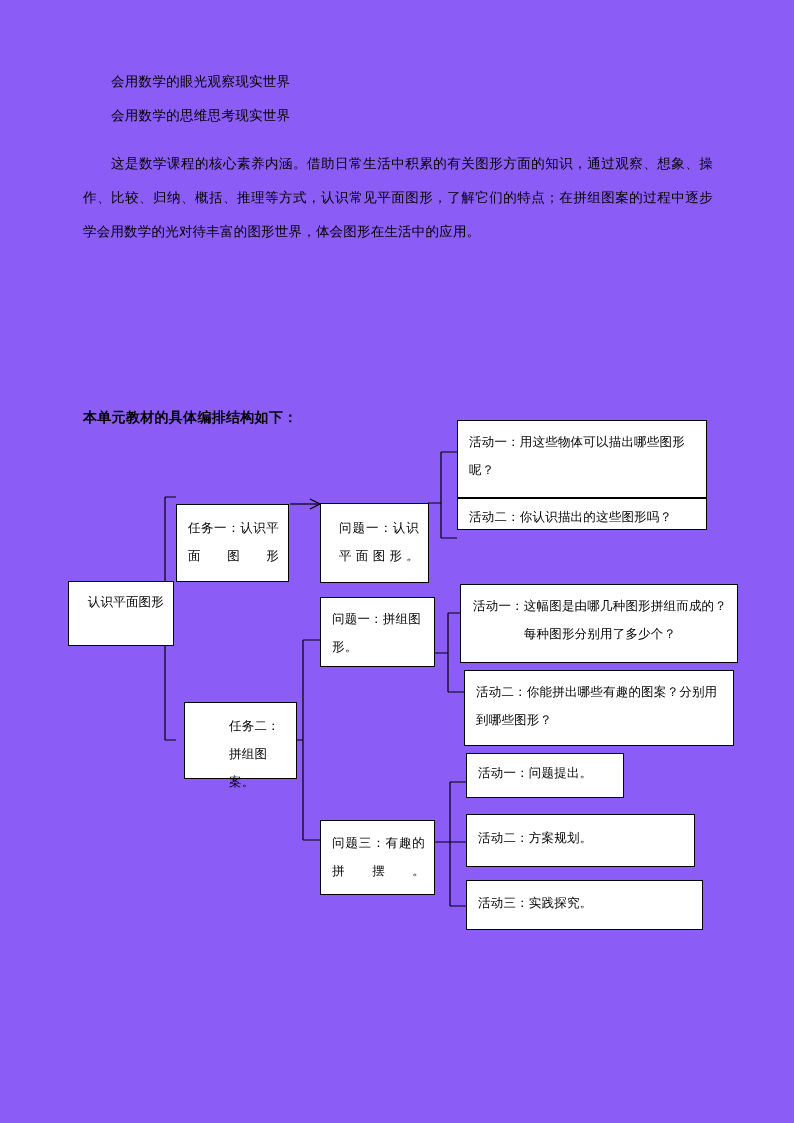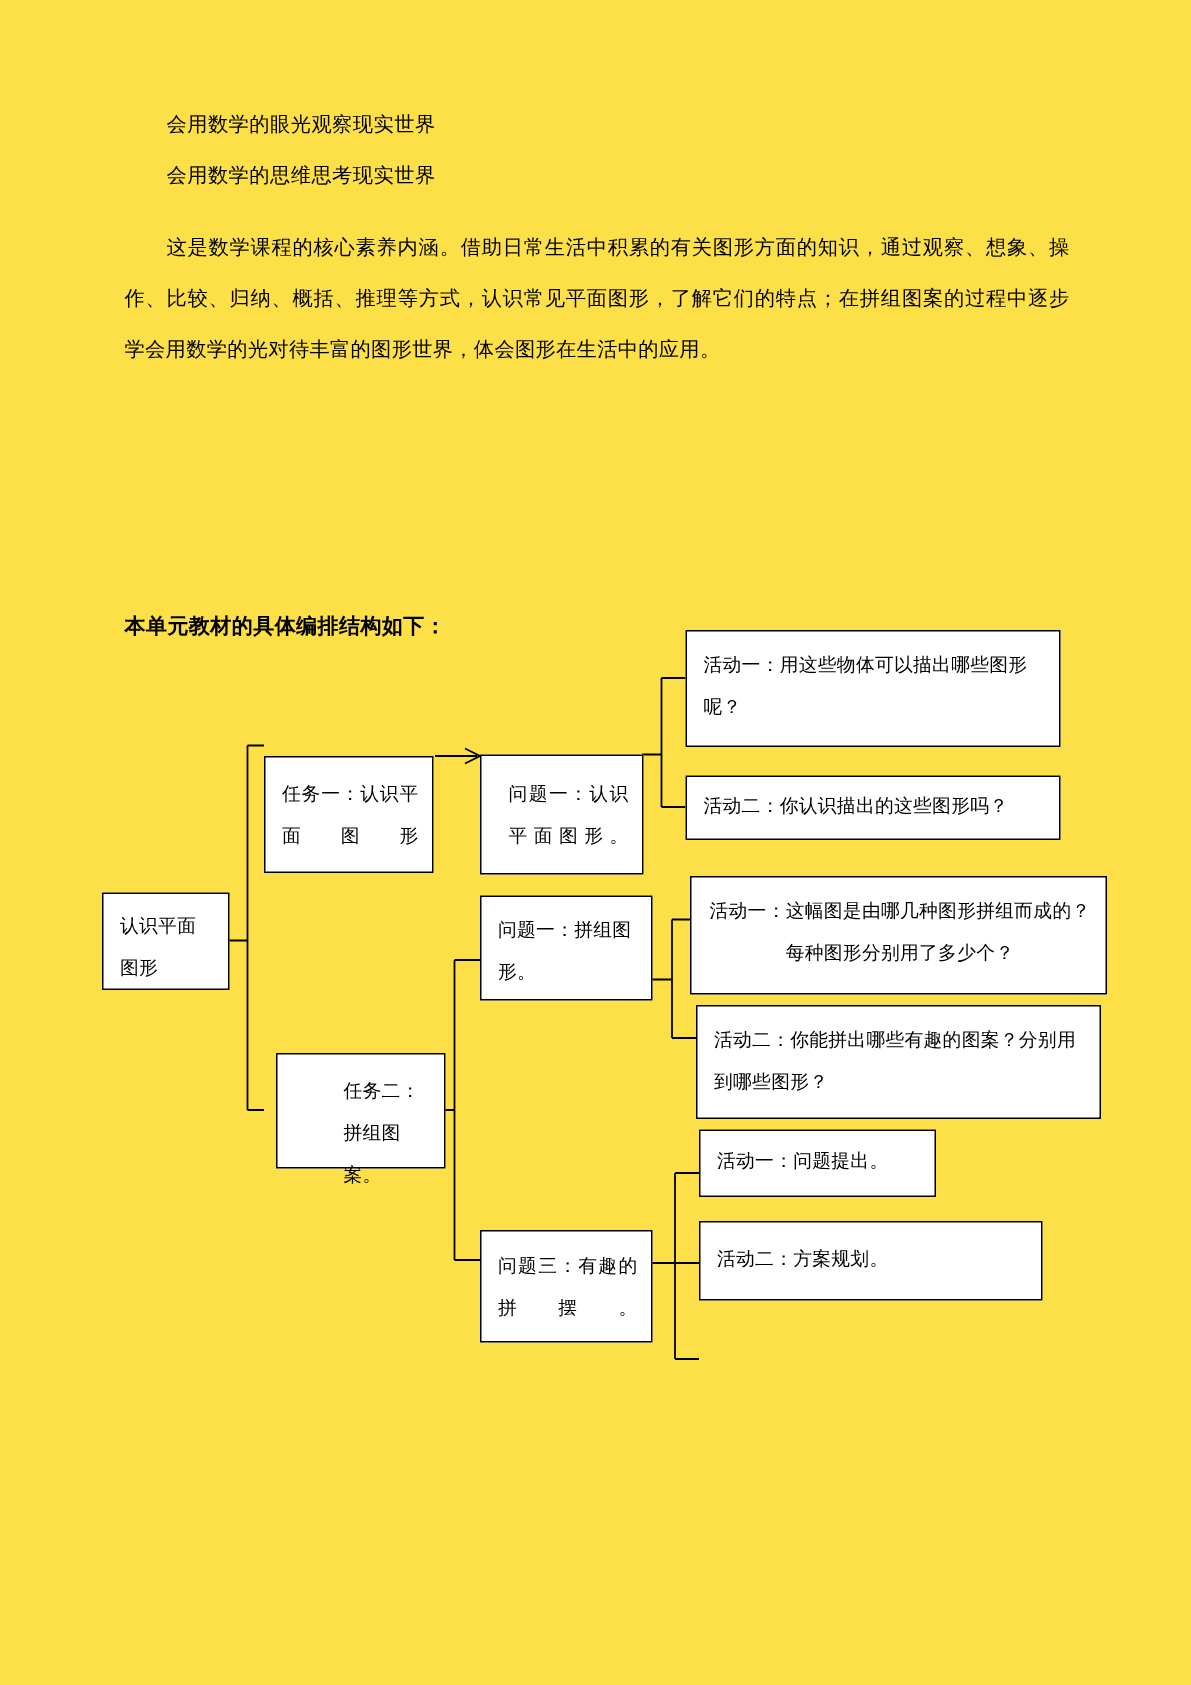--- a/index.html
+++ b/index.html
@@ -4,22 +4,22 @@
 <style>
   html, body {
     margin: 0;
     padding: 0;
     background: #ffffff;
   }
   .page {
     position: relative;
     width: 794px;
     height: 1123px;
-    background: #fde047;
-    font-family: Liberation Sans, sans-serif;
+    background: #8b5cf6;
+    font-family: Liberation Mono, monospace;
     color: #000000;
     overflow: hidden;
   }
 
   
   .prose {
     position: absolute;
     left: 83px;
     top: 66px;
     width: 630px;
@@ -125,21 +125,21 @@
         <path d="M434 653 H448 M448 613 V692 M448 613 H460 M448 692 H464" fill="none" stroke="#000" stroke-width="1.2"></path>
       </svg>
     </div>
 
     <div class="connector">
       <svg width="794" height="1123">
         <path d="M434 842 H450 M450 782 V906 M450 782 H466 M450 842 H466 M450 906 H466" fill="none" stroke="#000" stroke-width="1.2"></path>
       </svg>
     </div>
 
-    <div class="node" style="left:68px; top:595px; width:85px; height:65px;">
+    <div class="node" style="left:68px; top:581px; width:106px; height:65px;text-align:right;">
       <span>认识平面图形</span>
     </div>
 
     <div class="node spread" style="left:176px; top:464px; width:113px; height:78px; padding-top:10px;">
       <span>任务一：认识平面图形</span>
     </div>
 
     <div class="node" style="left:184px; top:702px; width:113px; height:77px; padding-top:10px;padding-left:44px;">
       <span>任务二：拼组图案。</span>
     </div>
@@ -153,35 +153,38 @@
     </div>
 
     <div class="node" style="left:457px; top:420px; width:250px; height:78px; padding-top:8px;">
       <span>活动一：用这些物体可以描出哪些图形呢？</span>
     </div>
 
     <div class="node spread" style="left:320px; top:780px; width:115px; height:75px; padding-top:9px;">
       <span>问题三：有趣的拼摆。</span>
     </div>
 
-    <div class="node" style="left:457px; top:517px; width:250px; height:43px; padding-top:5px;">
+    <div class="node" style="left:457px; top:498px; width:250px; height:32px; padding-top:5px;">
       <span>活动二：你认识描出的这些图形吗？</span>
     </div>
 
     <div class="node" style="left:460px; top:584px; width:278px; height:79px; padding-top:8px;text-align:center;">
       <span>活动一：这幅图是由哪几种图形拼组而成的？每种图形分别用了多少个？</span>
     </div>
 
     <div class="node" style="left:464px; top:670px; width:270px; height:76px; padding-top:8px;">
       <span>活动二：你能拼出哪些有趣的图案？分别用到哪些图形？</span>
     </div>
 
     <div class="node" style="left:466px; top:753px; width:158px; height:45px; padding-top:6px;">
       <span>活动一：问题提出。</span>
     </div>
 
     <div class="node" style="left:466px; top:814px; width:229px; height:53px; padding-top:10px;">
       <span>活动二：方案规划。</span>
     </div>
 
+    <div class="node" style="left:466px; top:880px; width:237px; height:50px; padding-top:9px;">
+      <span>活动三：实践探究。</span>
+    </div>
 
   </div>
 </div>
 
 </body></html>

